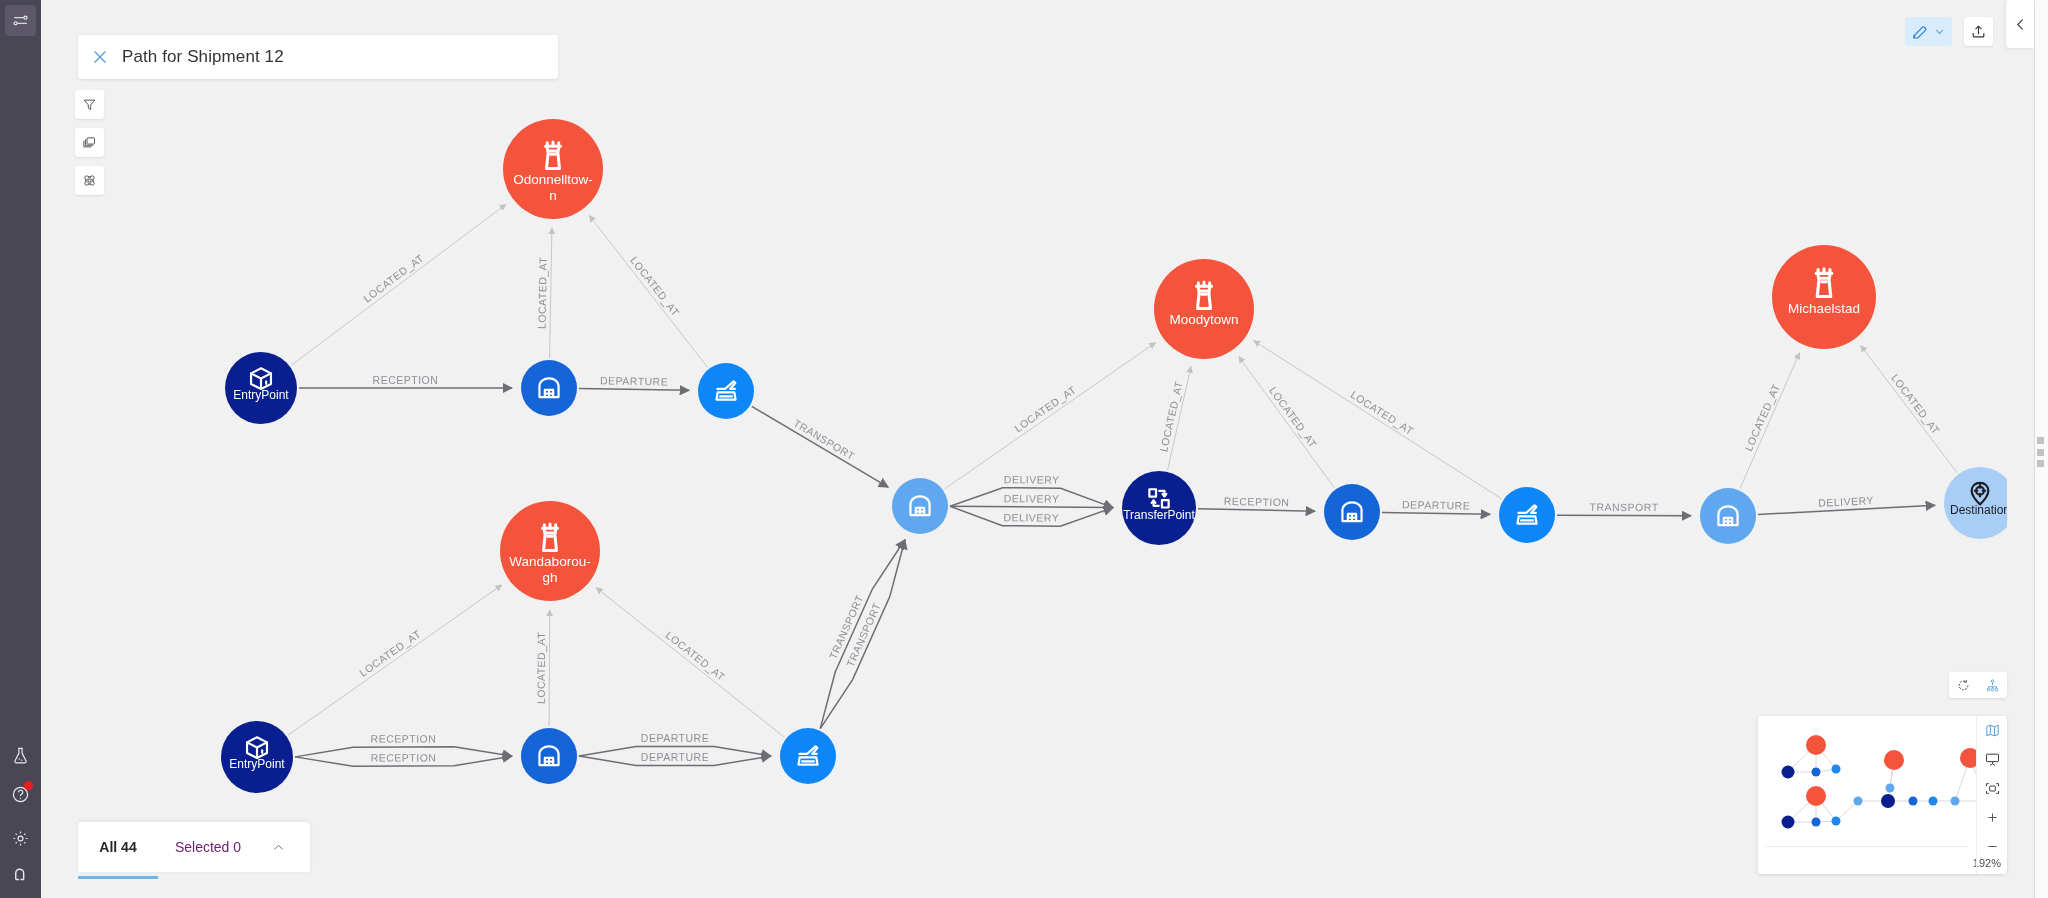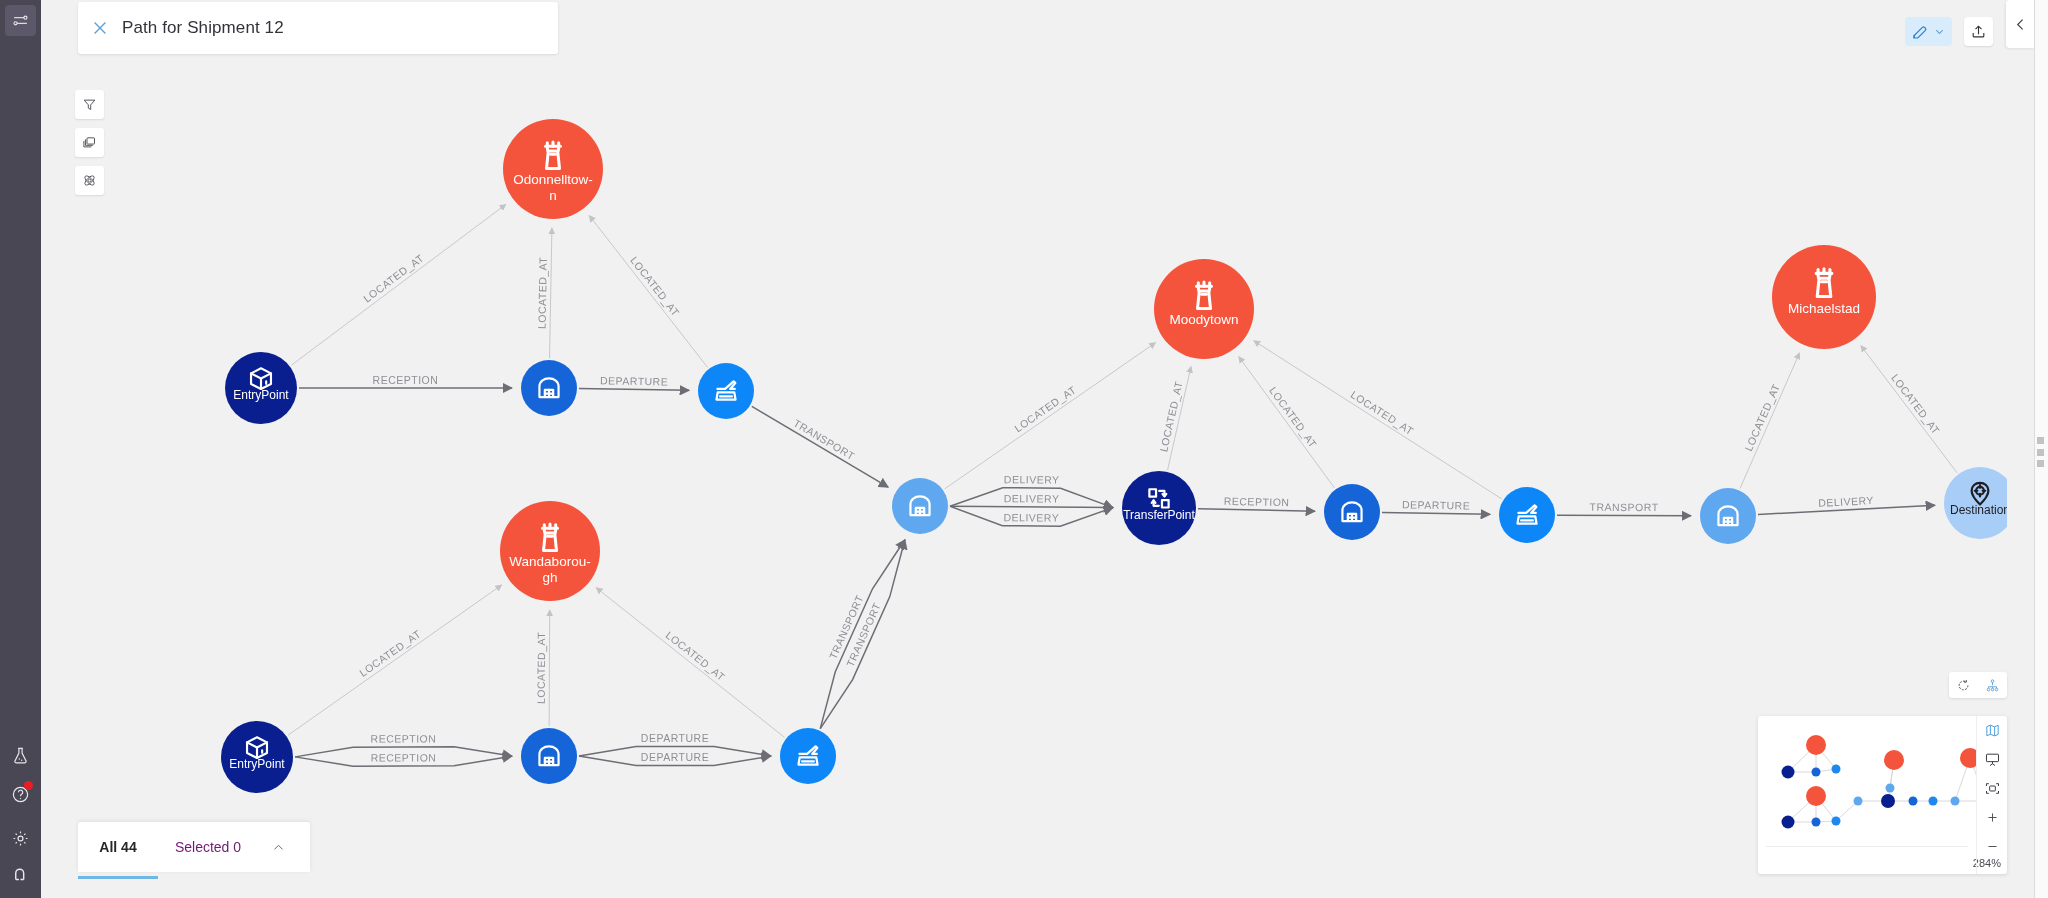--- a/index.html
+++ b/index.html
@@ -29,21 +29,21 @@
 
   
   .canvas {
     position: absolute; left: 41px; top: 0; width: 1966px; height: 898px;
     background: #f1f1f1; overflow: hidden;
   }
   .graph-svg { position: absolute; left: 0; top: 0; }
 
   
   .header-card {
-    position: absolute; left: 78px; top: 2px; width: 480px; height: 52px;
+    position: absolute; left: 78px; top: 35px; width: 480px; height: 44px;
     background: #fff; border-radius: 3px; display: flex; align-items: center;
     box-shadow: 0 1px 3px rgba(0,0,0,.10);
     z-index: 20;
   }
   .header-close {
     width: 44px; height: 48px; display:flex; align-items:center; justify-content:center;
     cursor: pointer;
   }
   .header-title {
     font-size: 17px; color: #33333a; letter-spacing: .1px;
@@ -604,21 +604,21 @@
           <circle cx="136" cy="44" r="10" fill="#f4543c"></circle>
           <circle cx="130" cy="85" r="7" fill="#0a1f8f"></circle>
           <circle cx="155" cy="85" r="4.5" fill="#1565d8"></circle>
           <circle cx="175" cy="85" r="4.5" fill="#1e88f0"></circle>
           <circle cx="197" cy="85" r="4.5" fill="#5fa8ef"></circle>
           <circle cx="212" cy="42" r="10" fill="#f4543c"></circle>
           <circle cx="228" cy="85" r="7" fill="#a8cdf7"></circle>
         </g>
     </svg>
     <div class="mini-sep"></div>
-    <div class="mini-zoom">284%</div>
+    <div class="mini-zoom">192%</div>
     <div class="mini-side">
       <div>
         <svg width="17" height="17" viewBox="0 0 24 24" fill="none" stroke="#4f9fdb" stroke-width="1.4">
           <path d="M4 6.5 L9 4.5 L15 6.8 L20 4.6 V17.5 L15 19.6 L9 17.3 L4 19.4 Z"></path>
           <path d="M9 4.5v12.8M15 6.8v12.8"></path>
         </svg>
       </div>
       <div>
         <svg width="17" height="17" viewBox="0 0 24 24" fill="none" stroke="#3a3a42" stroke-width="1.4">
           <rect x="3.5" y="4.5" width="17" height="10.5" rx="1"></rect>

